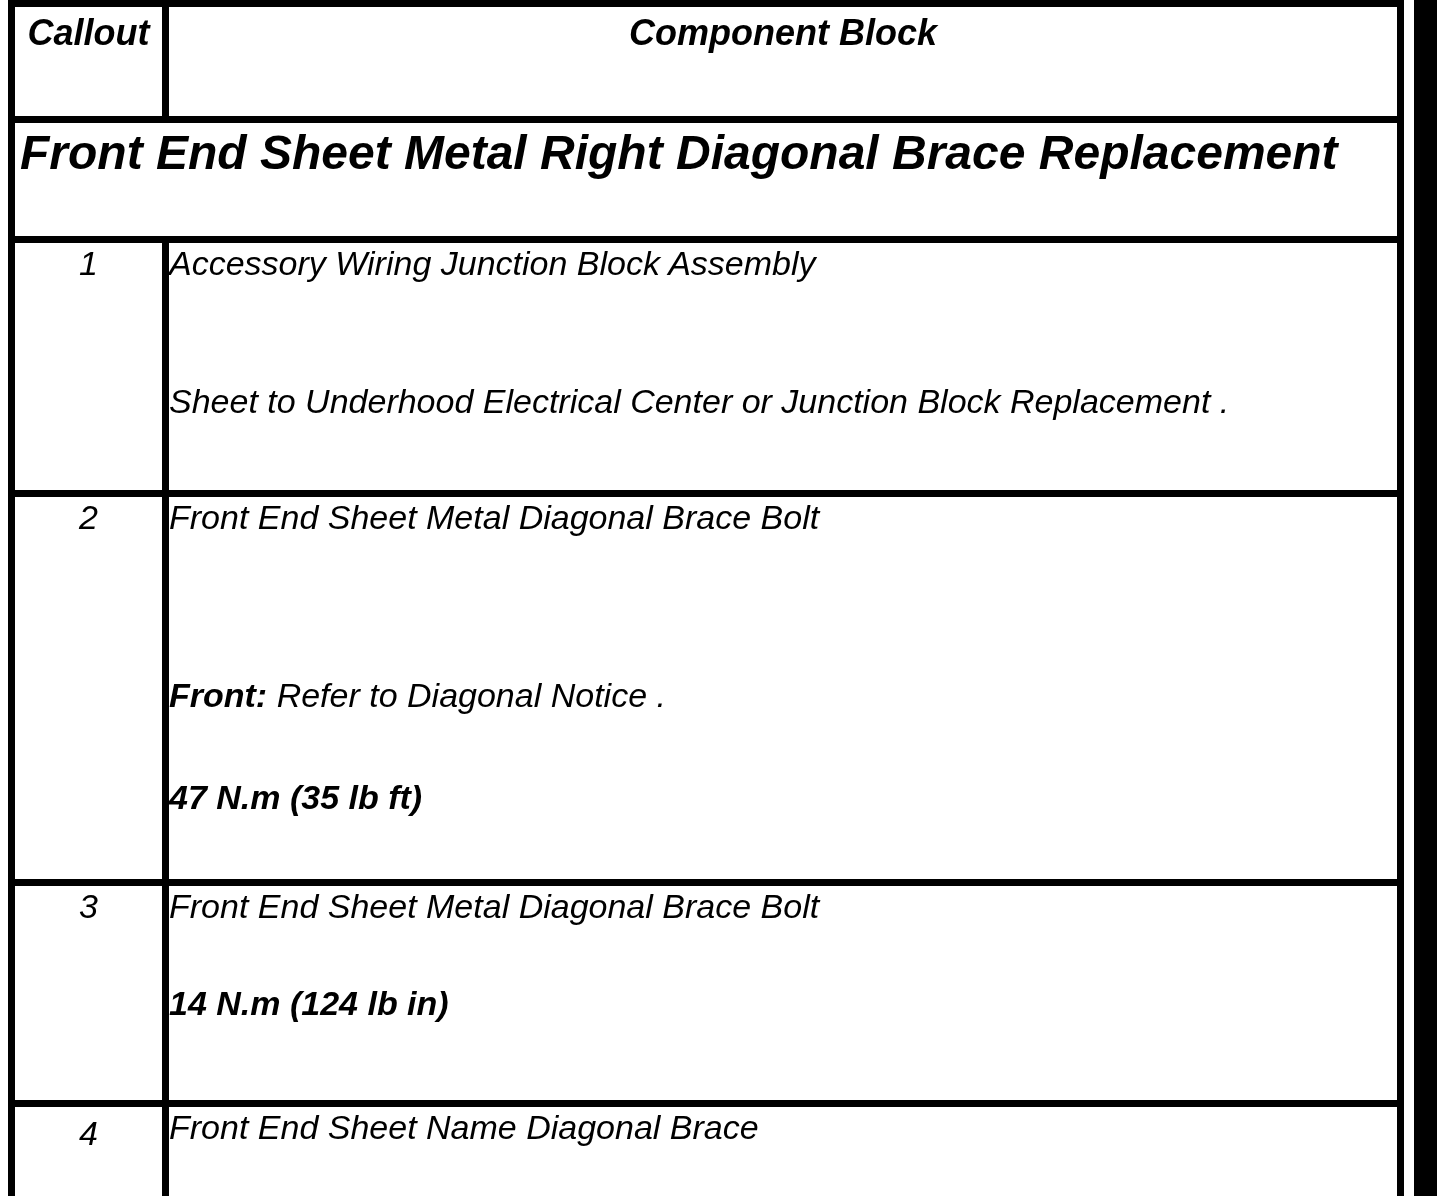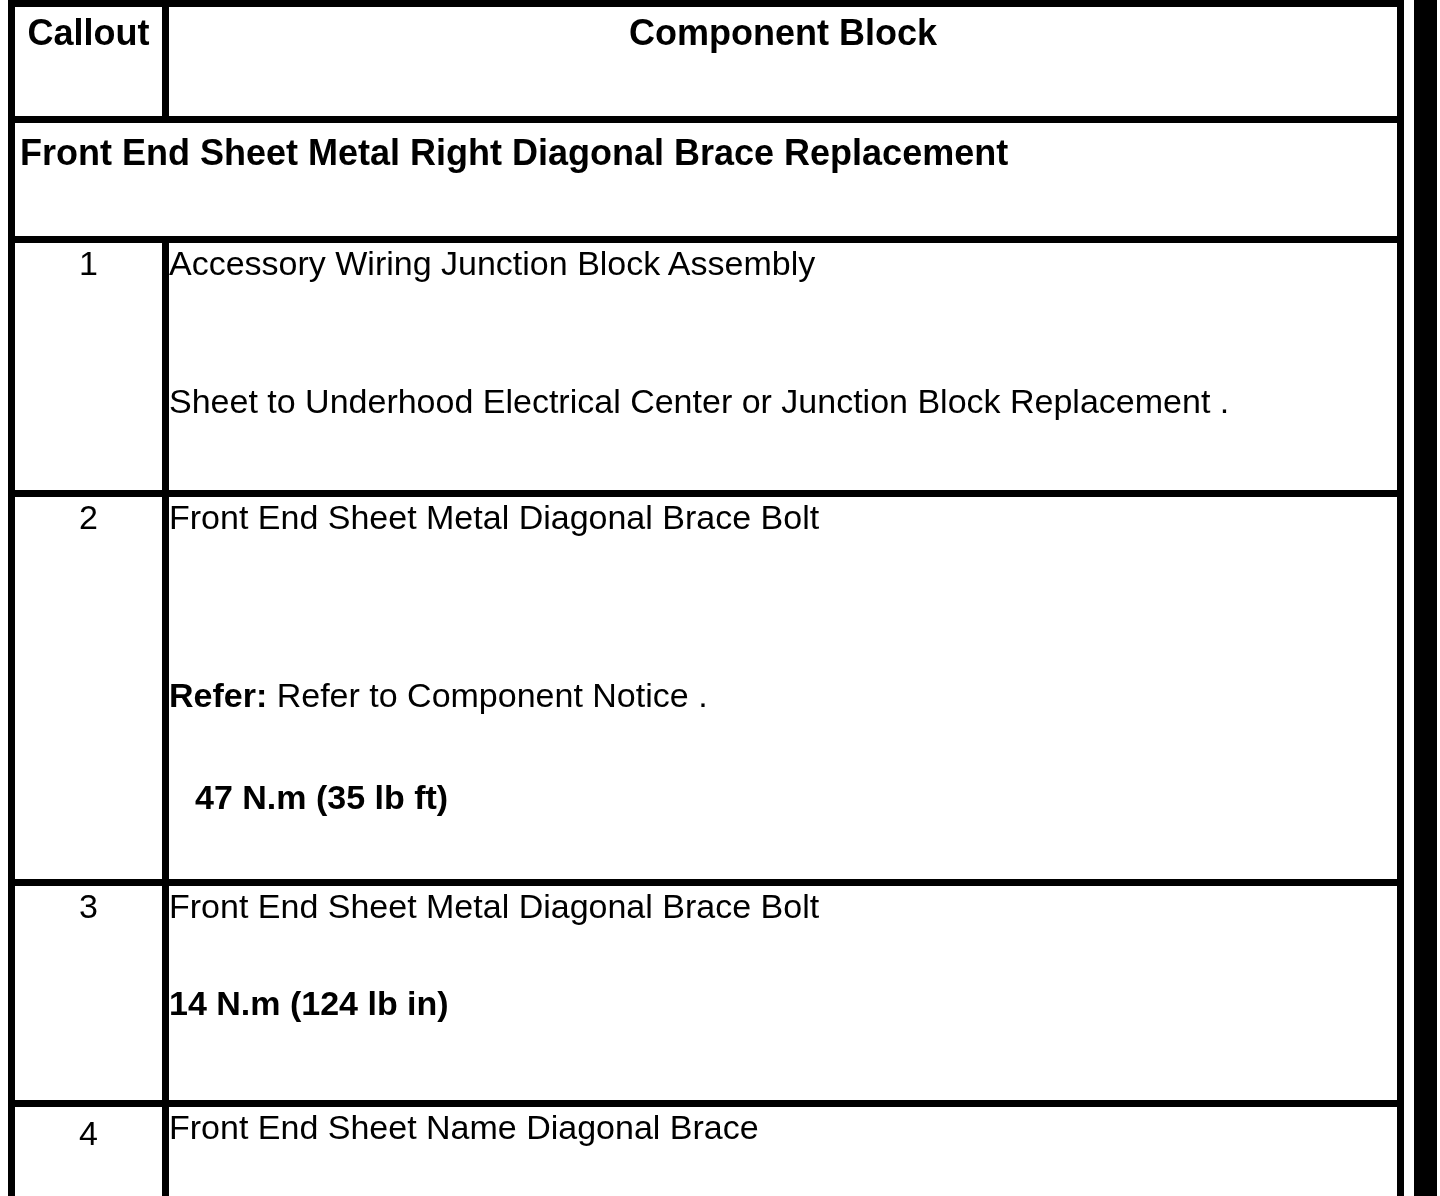--- a/index.html
+++ b/index.html
@@ -3,20 +3,21 @@
 <meta charset="utf-8">
 <style>
   html,body{margin:0;padding:0;background:#ffffff;}
   .page{
     position:relative;
     width:1440px;height:1196px;
     background:#ffffff;
     overflow:hidden;
     font-family:"Liberation Sans", sans-serif;
     color:#000000;
+    font-style:italic;
   }
   table.doc{
     position:absolute;left:8px;top:0px;
     width:1396px;
     border-collapse:collapse;
     table-layout:fixed;
   }
   table.doc td, table.doc th{
     border:7px solid #000000;
     vertical-align:top;
@@ -27,21 +28,21 @@
   col.c-callout{width:154px;}
   
   tr.hdr{height:116px;}
   tr.hdr th{
     font-size:36px;font-weight:bold;line-height:42px;
     text-align:center;padding-top:5px;
   }
   
   tr.title-row{height:120px;}
   tr.title-row td{
-    font-size:36px;font-weight:bold;line-height:42px;
+    font-size:48px;font-weight:bold;line-height:42px;
     text-align:left;padding:9px 6px 0 5px;
   }
   
   tr.r1{height:254px;}
   tr.r2{height:389px;}
   tr.r3{height:221px;}
   tr.r4{height:300px;}
   td.callout{
     text-align:center;
     vertical-align:middle;
@@ -54,21 +55,21 @@
     padding-top:6px;padding-bottom:0;
   }
   td.component{
     font-size:34px;line-height:40px;
     padding:6px 6px 0 9px;
   }
   td.component p{margin:0;white-space:nowrap;}
   .b{font-weight:bold;}
   .gap-ref{margin-top:98px !important;}   
   .gap-notice{margin-top:138px !important;} 
-  .gap-torque47{margin-top:62px !important;padding-left:26px;} 
+  .gap-torque47{margin-top:62px !important;} 
   .gap-torque14{margin-top:57px !important;} 
   .edge-bar{
     position:absolute;
     left:1414px;top:0;
     width:23px;height:1196px;
     background:#000000;
   }
 </style>
 </head>
 <body>
@@ -96,21 +97,21 @@
       <td class="component">
         <p>Accessory Wiring Junction Block Assembly</p>
         <p class="gap-ref">Sheet to Underhood Electrical Center or Junction Block Replacement .</p>
       </td>
     </tr>
 
     <tr class="r2">
       <td class="callout">2</td>
       <td class="component">
         <p>Front End Sheet Metal Diagonal Brace Bolt</p>
-        <p class="gap-notice"><span class="b">Refer:</span><span> Refer to Component Notice .</span></p>
+        <p class="gap-notice"><span class="b">Front:</span><span> Refer to Diagonal Notice .</span></p>
         <p class="b gap-torque47">47 N.m (35 lb ft)</p>
       </td>
     </tr>
 
     <tr class="r3">
       <td class="callout">3</td>
       <td class="component">
         <p>Front End Sheet Metal Diagonal Brace Bolt</p>
         <p class="b gap-torque14">14 N.m (124 lb in)</p>
       </td>

